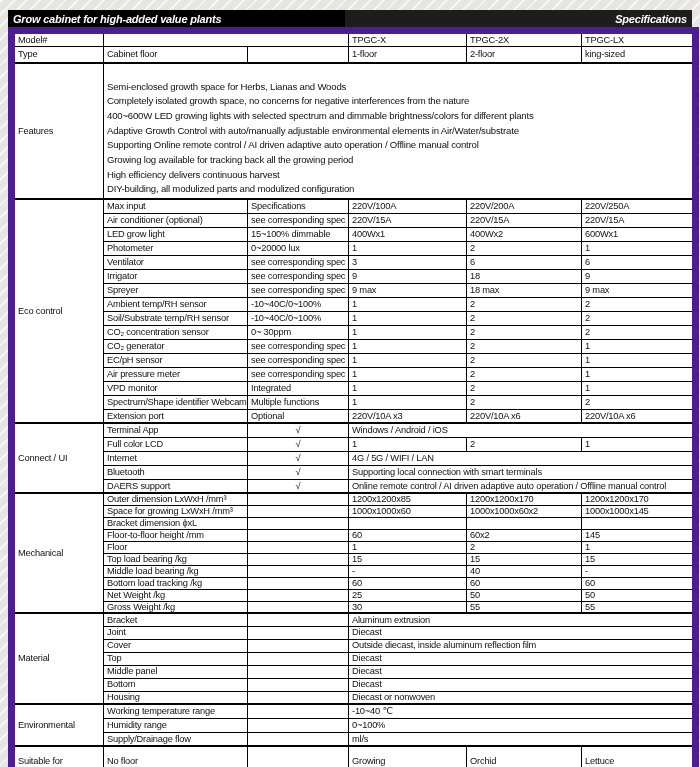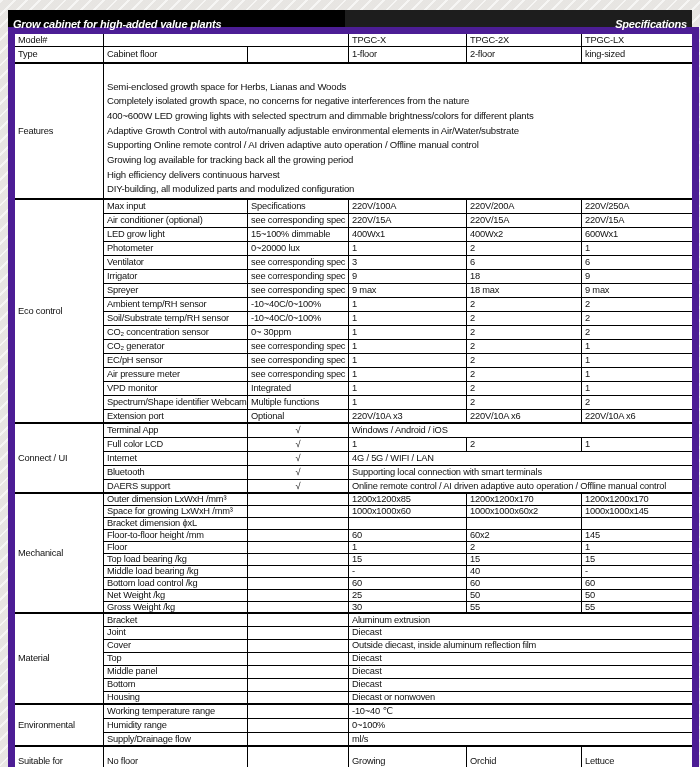--- a/index.html
+++ b/index.html
@@ -10,21 +10,21 @@
   }
   body::before{ 
     content:"";position:absolute;inset:0;
     background:repeating-linear-gradient(-45deg,rgba(255,255,255,.55) 0 2px,rgba(0,0,0,.018) 2px 9px);
     pointer-events:none;
   }
   .page{position:absolute;left:8px;top:10px;width:684px;}
   .titlebar{
     height:17px;box-sizing:border-box;
     background:linear-gradient(90deg,#000 0 49.3%,#1d1d1d 49.3% 100%);
-    color:#fff;display:flex;justify-content:space-between;
+    color:#fff;display:flex;justify-content:space-between;align-items:center;
     padding:8px 5px;font-style:italic;font-weight:bold;font-size:11px;letter-spacing:-0.2px;
   }
   table.spec{
     border-collapse:collapse;table-layout:fixed;width:684px;background:#fff;
     border:7px solid #4c1d95;
   }
   td{
     border:1px solid #000;
     font-size:9.3px;line-height:1.08;color:#111;
     padding:0 2px 0 3px;vertical-align:middle;
@@ -277,21 +277,21 @@
           <td>15</td>
         </tr>
         <tr class="sec-mech">
           <td>Middle load bearing /kg</td>
           <td></td>
           <td>-</td>
           <td>40</td>
           <td>-</td>
         </tr>
         <tr class="sec-mech">
-          <td>Bottom load control /kg</td>
+          <td>Bottom load tracking /kg</td>
           <td></td>
           <td>60</td>
           <td>60</td>
           <td>60</td>
         </tr>
         <tr class="sec-mech">
           <td>Net Weight /kg</td>
           <td></td>
           <td>25</td>
           <td>50</td>

